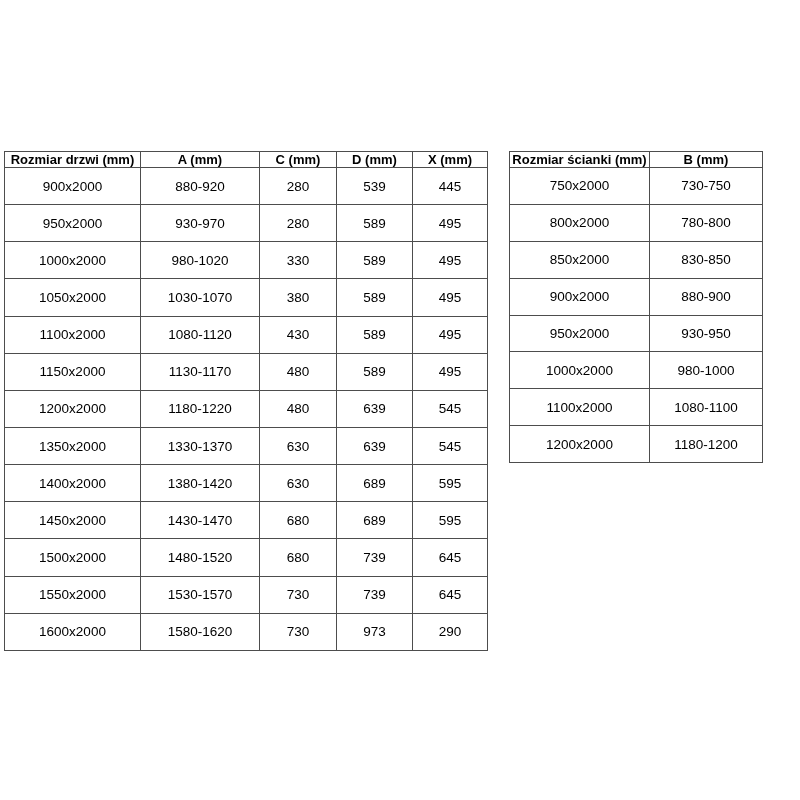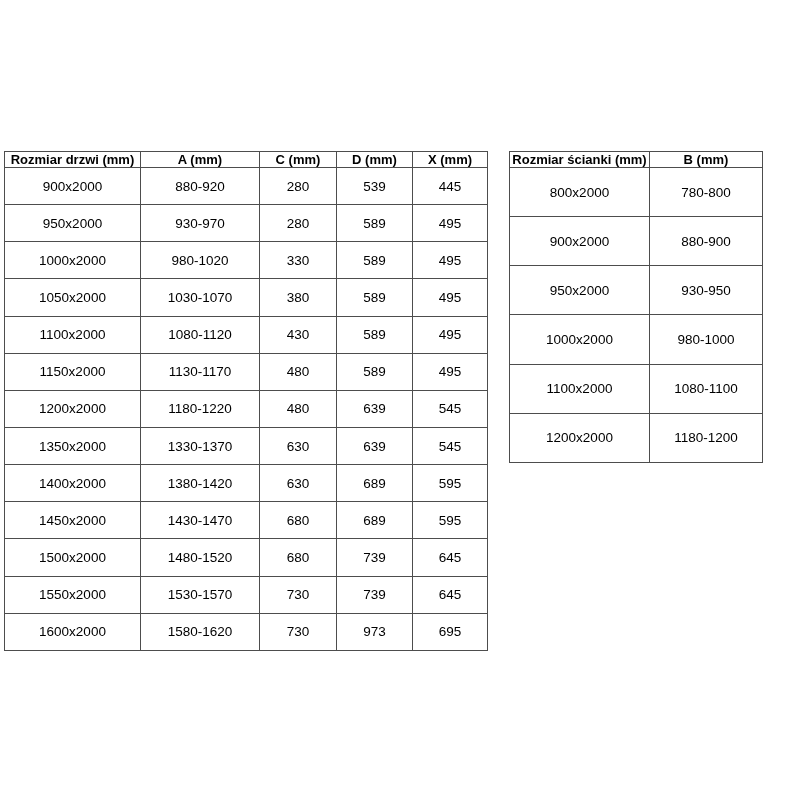--- a/index.html
+++ b/index.html
@@ -156,42 +156,50 @@
           <td>1530-1570</td>
           <td>730</td>
           <td>739</td>
           <td>645</td>
         </tr>
         <tr>
           <td>1600x2000</td>
           <td>1580-1620</td>
           <td>730</td>
           <td>973</td>
-          <td>695</td>
+          <td>290</td>
         </tr>
       </tbody>
   </table>
 
   <table class="spec-table" id="walls-table">
     <colgroup>
       <col style="width:140px">
       <col style="width:113px">
     </colgroup>
     <thead>
       <tr>
           <th>Rozmiar ścianki (mm)</th>
           <th>B (mm)</th>
         </tr>
     </thead>
     <tbody>
         <tr>
+          <td>750x2000</td>
+          <td>730-750</td>
+        </tr>
+        <tr>
           <td>800x2000</td>
           <td>780-800</td>
         </tr>
         <tr>
+          <td>850x2000</td>
+          <td>830-850</td>
+        </tr>
+        <tr>
           <td>900x2000</td>
           <td>880-900</td>
         </tr>
         <tr>
           <td>950x2000</td>
           <td>930-950</td>
         </tr>
         <tr>
           <td>1000x2000</td>
           <td>980-1000</td>

